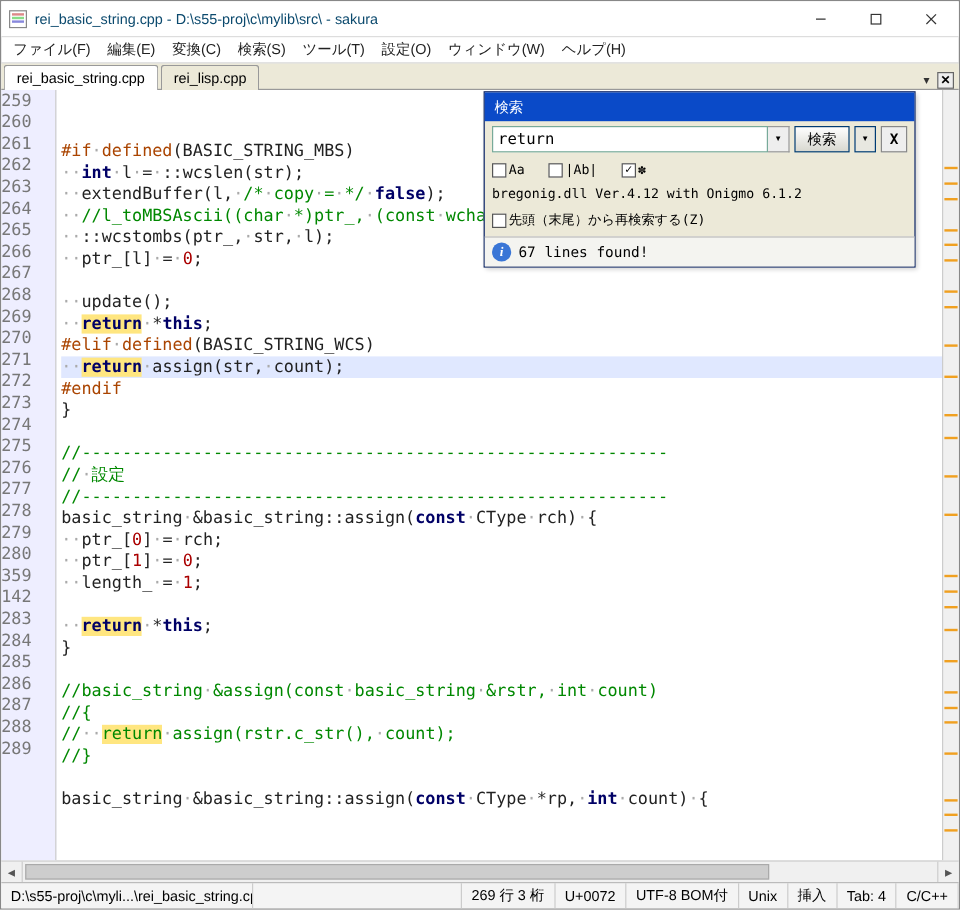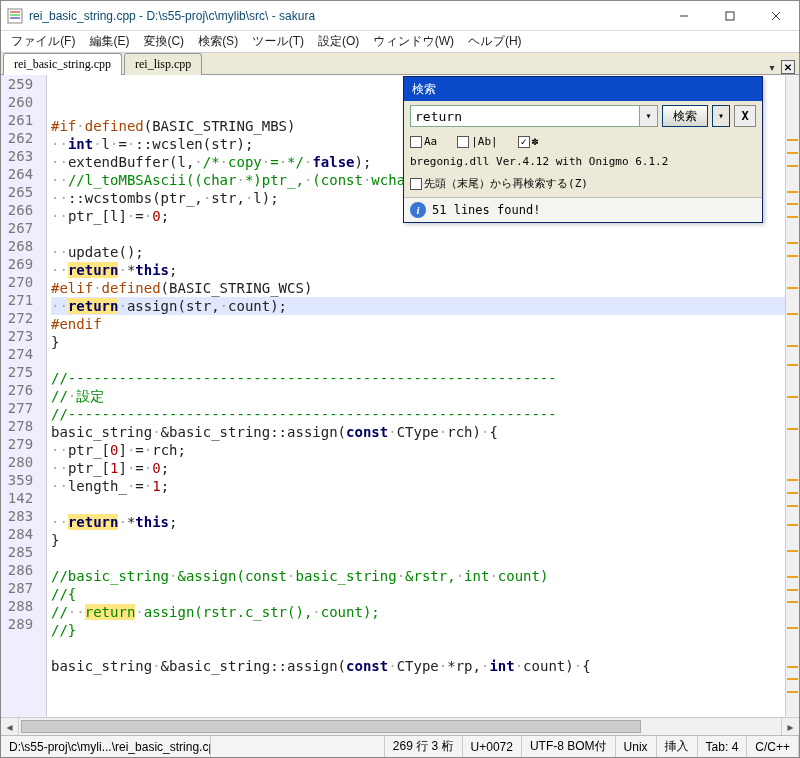--- a/index.html
+++ b/index.html
@@ -4,28 +4,28 @@
 <style>
 * { margin:0; padding:0; box-sizing:border-box; }
 body { font-family:"MS Gothic","Meiryo",sans-serif; font-size:12px; background:#fff; color:#000; width:800px; height:758px; overflow:hidden; border:1px solid #888; display:flex; flex-direction:column; }
 .titlebar { height:30px; background:#fff; display:flex; align-items:center; padding:0 0 0 6px; border-bottom:1px solid #ddd; }
 .titlebar .ticon { width:16px; height:16px; margin-right:6px; }
 .titlebar .title { flex:1; color:#0c4a6e; font-size:12px; }
 .titlebar .wbtn { width:46px; height:30px; display:flex; align-items:center; justify-content:center; color:#444; }
 .menubar { height:22px; display:flex; align-items:center; padding:0 4px; gap:2px; border-bottom:1px solid #d0d0d0; font-size:12px; }
 .menubar .menu { padding:2px 6px; color:#222; }
 .tabsrow { height:22px; display:flex; align-items:flex-end; background:#ece9d8; border-bottom:1px solid #999; position:relative; }
-.tab { padding:3px 10px; border:1px solid #999; border-bottom:none; margin-left:2px; background:#ece9d8; font-size:12px; border-radius:3px 3px 0 0; position:relative; top:1px;font-family:Liberation Serif, serif; }
+.tab { padding:3px 10px; border:1px solid #999; border-bottom:none; margin-left:2px; background:#ece9d8; font-size:12px; border-radius:3px 3px 0 0; position:relative; top:1px; }
 .tab.active { background:#fff; }
 .tabsrow .tabend { margin-left:auto; display:flex; align-items:center; gap:2px; padding-right:4px; }
 .tabend .drop { width:14px; height:14px; display:flex; align-items:center; justify-content:center; font-size:10px; color:#333; }
 .tabend .closex { width:14px; height:14px; border:1px solid #666; display:flex; align-items:center; justify-content:center; font-size:10px; font-weight:bold; background:#eee; }
 .editor-wrap { flex:1; display:flex; position:relative; overflow:hidden; }
 .editor { flex:1; display:flex; overflow:hidden; font-family:"MS Gothic","Consolas",monospace; font-size:14px; line-height:18px; position:relative; }
-.gutter { width:46px; background:#eef; color:#777; text-align:center; padding-right:6px; border-right:1px solid #ccc; }
+.gutter { width:46px; background:#eef; color:#777; text-align:left; padding-right:6px; border-right:1px solid #ccc; }
 .gutter .ln { height:18px; }
 .code { flex:1; padding-left:4px; white-space:pre; color:#222; position:relative;margin-top:42px; }
 .code .row { height:18px; }
 .kw { color:#006; font-weight:bold; }
 .type { color:#006; font-weight:bold; }
 .pp { color:#a40; }
 .cm { color:#080; }
 .num { color:#a00; }
 .hl { background:#ffe680; }
 .curline { background:#e0e8ff; display:inline-block; width:100%; }
@@ -167,21 +167,21 @@
           </label>
         <span>bregonig.dll Ver.4.12 with Onigmo 6.1.2</span>
         <span class="sep"></span>
         <label>
             <span class="chk"></span>
             <span>先頭（末尾）から再検索する(Z)</span>
           </label>
       </div>
       <div class="sp-status">
         <span class="info-ico">i</span>
-        <span>51 lines found!</span>
+        <span>67 lines found!</span>
       </div>
     </div>
   </div>
 
   <div class="overview">
     <div class="ovmark" style="top:10%"></div>
       <div class="ovmark" style="top:12%"></div>
     <div class="ovmark" style="top:14%"></div>
       <div class="ovmark" style="top:18%"></div>
     <div class="ovmark" style="top:20%"></div>

